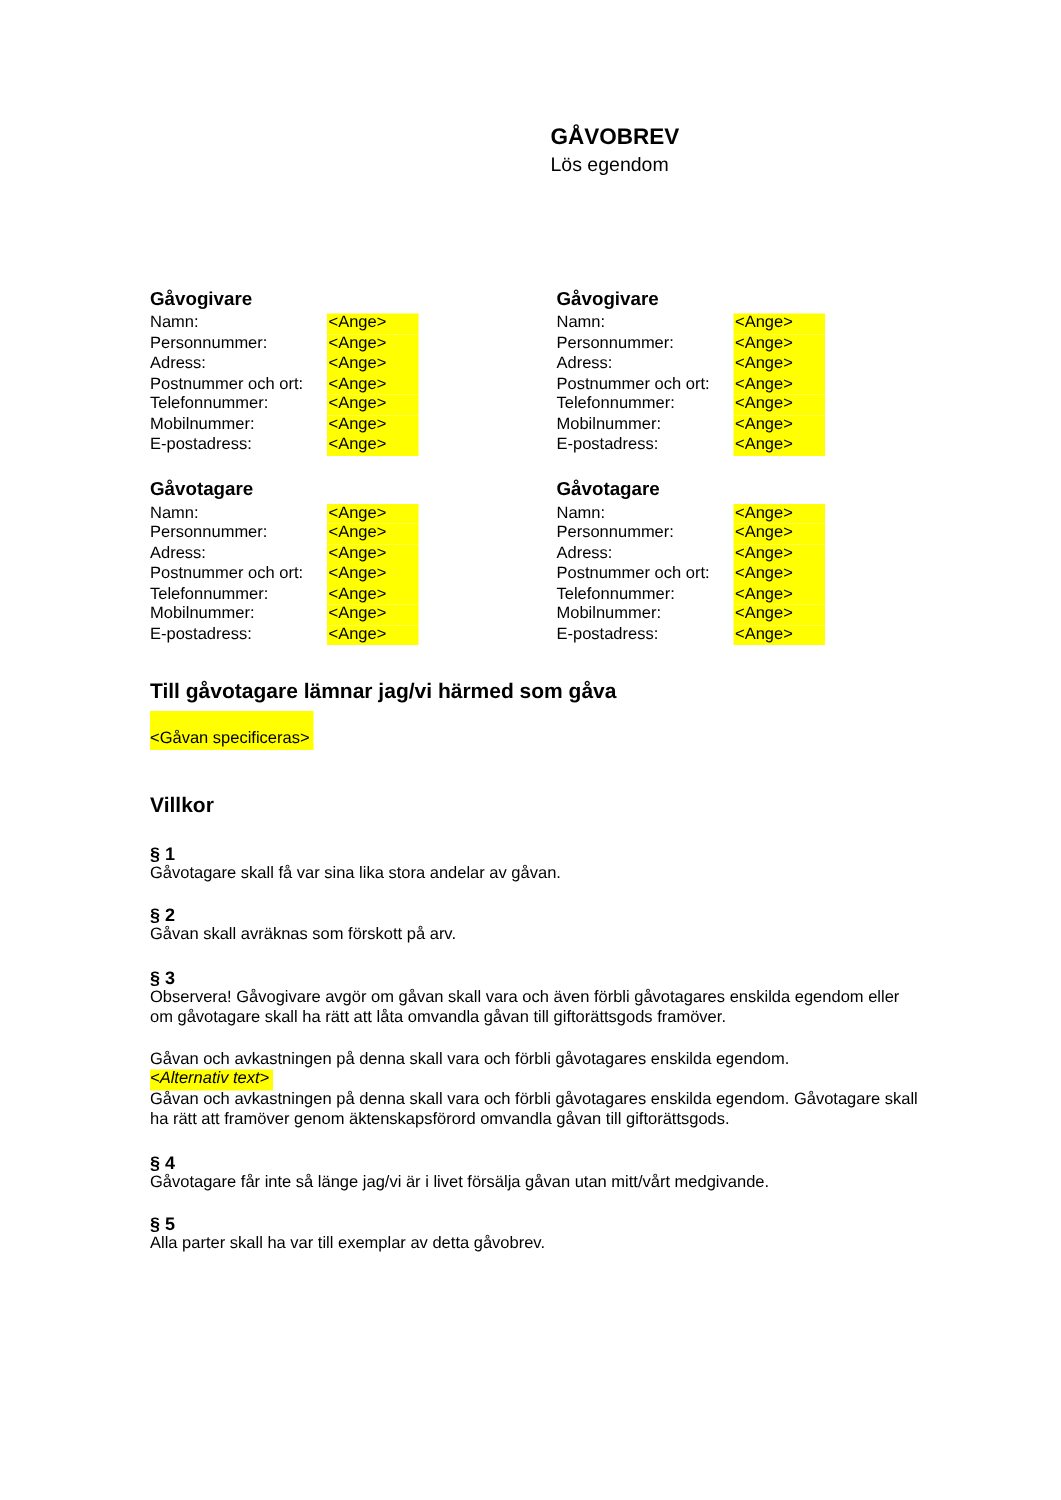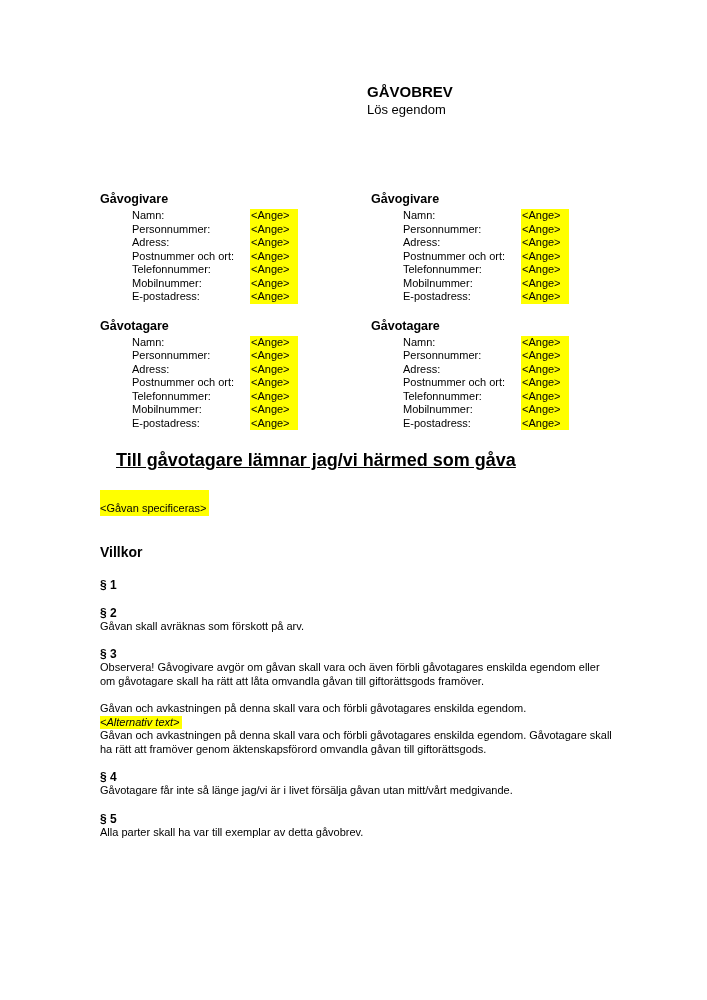--- a/index.html
+++ b/index.html
@@ -34,31 +34,31 @@
     display: grid;
     grid-template-columns: 271px 245px;
     row-gap: 15px;
   }
   .party-heading {
     font-size: 12.5px;
     font-weight: bold;
     line-height: 15px;
     margin: 0 0 2px 0;
   }
-  .field-row { display: flex; height: 13.5px; margin-left: 32px; }
+  .field-row { display: flex; height: 13.5px; }
   .field-label { width: 118px; flex: none; }
   .field-value {
     background: var(--highlight);
-    padding: 0 8px 0 1px;
+    padding: 0 21px 0 1px;
     align-self: flex-start;
   }
 
   
   .gift { margin-top: 22px; }
-  .gift-heading { font-size: 18px; font-weight: bold; line-height: 17px; margin: 16px; text-decoration: underline; }
+  .gift-heading { font-size: 14px; font-weight: bold; line-height: 17px; margin: 0; }
   .gift-placeholder {
     display: inline-block;
     margin-top: 5px;
     background: var(--highlight);
     padding: 12px 3px 0 0;
   }
 
   
   .terms-heading { font-size: 14px; font-weight: bold; line-height: 17px; margin: 28px 0 0 0; }
   .clause { margin-top: 14px; }
@@ -231,20 +231,21 @@
 
     <div class="gift">
       <h2 class="gift-heading">Till gåvotagare lämnar jag/vi härmed som gåva</h2>
       <span class="gift-placeholder">&lt;Gåvan specificeras&gt;</span>
     </div>
 
     <h2 class="terms-heading">Villkor</h2>
 
     <div class="clause clause-first">
       <p class="clause-number">§ 1</p>
+      <p class="clause-text">Gåvotagare skall få var sina lika stora andelar av gåvan.</p>
     </div>
 
     <div class="clause">
       <p class="clause-number">§ 2</p>
       <p class="clause-text">Gåvan skall avräknas som förskott på arv.</p>
     </div>
 
     <div class="clause">
       <p class="clause-number">§ 3</p>
       <p class="clause-text">Observera! Gåvogivare avgör om gåvan skall vara och även förbli gåvotagares enskilda egendom eller om gåvotagare skall ha rätt att låta omvandla gåvan till giftorättsgods framöver.</p>

